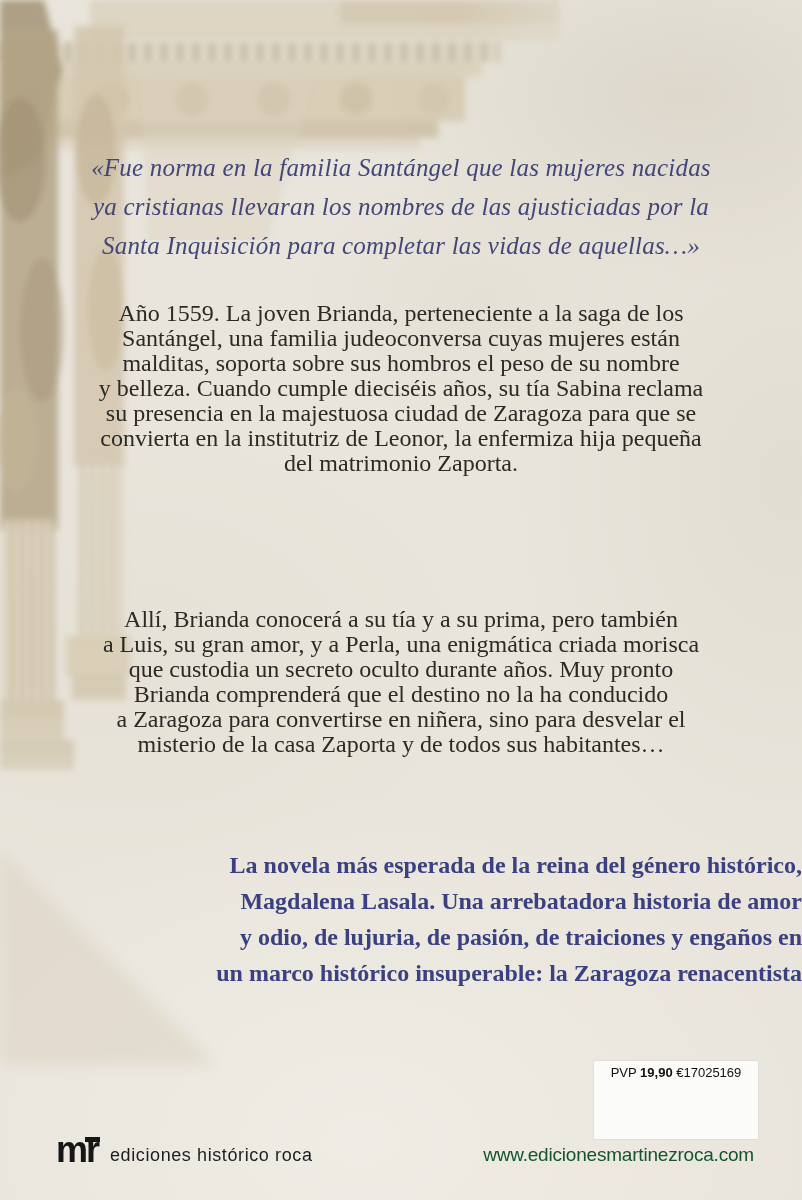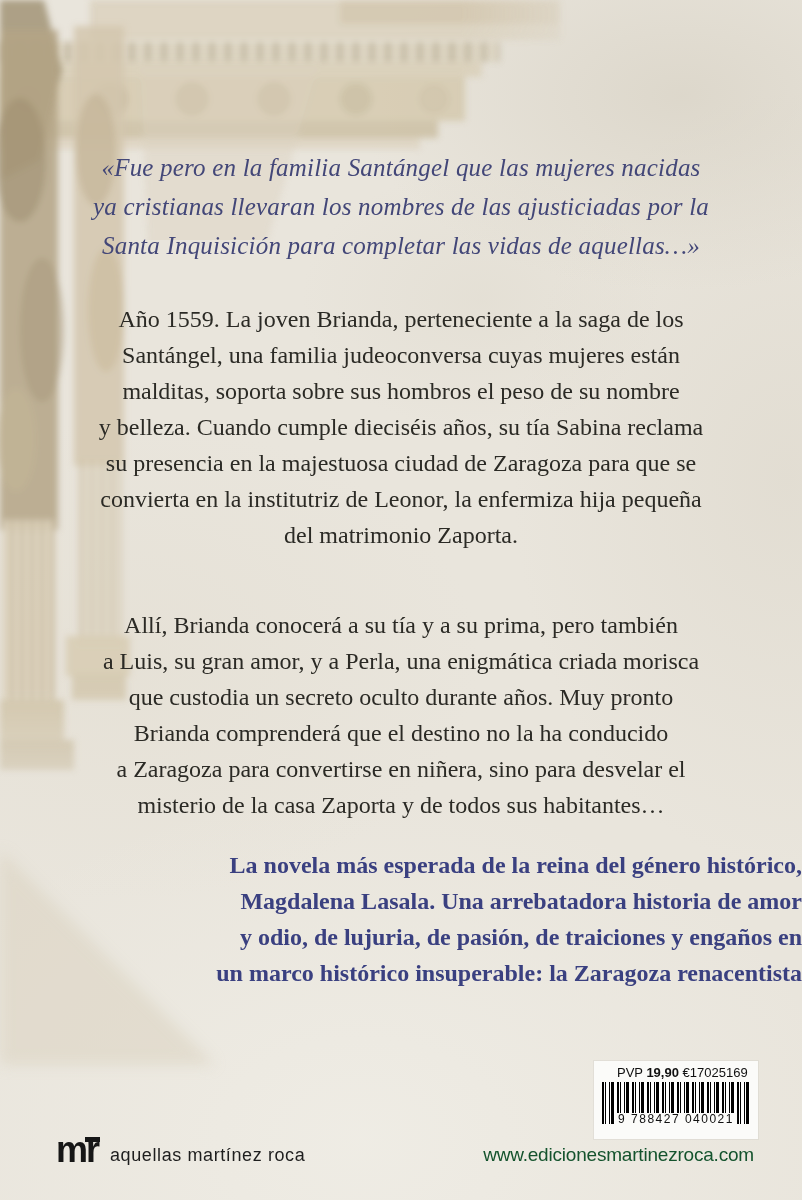--- a/index.html
+++ b/index.html
@@ -10,28 +10,28 @@
       radial-gradient(ellipse 500px 300px at 85% 8%, rgba(206,199,183,0.45), transparent 65%),
       radial-gradient(ellipse 420px 600px at 98% 40%, rgba(210,203,188,0.30), transparent 65%),
       radial-gradient(ellipse 600px 400px at 15% 55%, rgba(224,218,204,0.35), transparent 60%),
       radial-gradient(ellipse 300px 220px at 60% 25%, rgba(214,208,193,0.25), transparent 60%),
       radial-gradient(ellipse 700px 500px at 45% 95%, rgba(241,239,232,0.7), transparent 70%);
     font-family:"Liberation Serif", serif;
   }
   .art{position:absolute;left:0;top:0;pointer-events:none;}
   .text-block{position:absolute;left:0;width:802px;text-align:center;white-space:pre;}
   .quote{top:148px;font-style:italic;font-size:25px;line-height:39px;color:#434778;letter-spacing:0.2px;}
-  .body-text{font-size:24px;line-height:36px;color:#2b2a25;}
+  .body-text{font-size:24px;line-height:25px;color:#2b2a25;}
   .para1{top:301px;}
   .para2{top:607px;}
   .promo{top:847px;font-weight:bold;font-size:24px;line-height:36px;color:#3a4080;text-align:right;}
 
   .barcode-box{position:absolute;left:594px;top:1061px;width:164px;height:78px;background:#fbfbf9;
     box-shadow:0 0 0 1px rgba(0,0,0,0.04);}
-  .barcode-price-row{display:flex;justify-content:flex-start;align-items:baseline;
+  .barcode-price-row{display:flex;justify-content:center;align-items:baseline;
     padding:5px 23px 2px;font-family:"Liberation Sans", sans-serif;font-size:13px;color:#101010;line-height:14px;}
   .price-group{white-space:pre;}
   .price-value{font-weight:bold;}
   .barcode-bars{position:relative;margin:0 8px;height:42px;
     background:repeating-linear-gradient(90deg,
       #000 0 2px, #fff 2px 3px, #000 3px 4px, #fff 4px 7px,
       #000 7px 8px, #fff 8px 9px, #000 9px 12px, #fff 12px 15px);}
   .barcode-digits{position:absolute;left:50%;transform:translateX(-50%);bottom:-2px;
     background:#fbfbf9;padding:0 3px;font-family:"Liberation Sans", sans-serif;
     font-size:12px;letter-spacing:1.5px;color:#101010;white-space:pre;line-height:13px;}
@@ -113,21 +113,21 @@
     <rect x="77" y="460" width="45" height="185" fill="url(#flute)" opacity="0.6"></rect>
     <rect x="66" y="636" width="64" height="40" fill="#d8cdb5" opacity="0.9"></rect>
     <rect x="72" y="674" width="54" height="26" fill="#d2c6ab" opacity="0.8"></rect>
   </g>
 
   <g filter="url(#softer)" opacity="0.5">
     <polygon points="0,850 215,1065 0,1065" fill="#d9d0bd"></polygon>
   </g>
 </svg>
 
-<div class="text-block quote">«Fue pero en la familia Santángel que las mujeres nacidas
+<div class="text-block quote">«Fue norma en la familia Santángel que las mujeres nacidas
 ya cristianas llevaran los nombres de las ajusticiadas por la
 Santa Inquisición para completar las vidas de aquellas…»</div>
 
 <div class="text-block body-text para1">Año 1559. La joven Brianda, perteneciente a la saga de los
 Santángel, una familia judeoconversa cuyas mujeres están
 malditas, soporta sobre sus hombros el peso de su nombre
 y belleza. Cuando cumple dieciséis años, su tía Sabina reclama
 su presencia en la majestuosa ciudad de Zaragoza para que se
 convierta en la institutriz de Leonor, la enfermiza hija pequeña
 del matrimonio Zaporta.</div>
@@ -142,23 +142,20 @@
 <div class="text-block promo">La novela más esperada de la reina del género histórico,
 Magdalena Lasala. Una arrebatadora historia de amor
 y odio, de lujuria, de pasión, de traiciones y engaños en
 un marco histórico insuperable: la Zaragoza renacentista</div>
 
 <div class="barcode-box">
   <div class="barcode-price-row">
     <span class="price-group"><span>PVP </span><span class="price-value">19,90</span><span> €</span></span>
     <span>17025169</span>
   </div>
-  <div class="barcode-bars">
-    <span class="barcode-digits">9 788427 040021</span>
-  </div>
 </div>
 
 <div class="footer-logo">
   <span>mr</span>
   <span class="logo-macron"></span>
 </div>
-<div class="footer-publisher">aquellas martínez roca</div>
+<div class="footer-publisher">ediciones histórico roca</div>
 <div class="footer-website">www.edicionesmartinezroca.com</div>
 
 </body></html>

